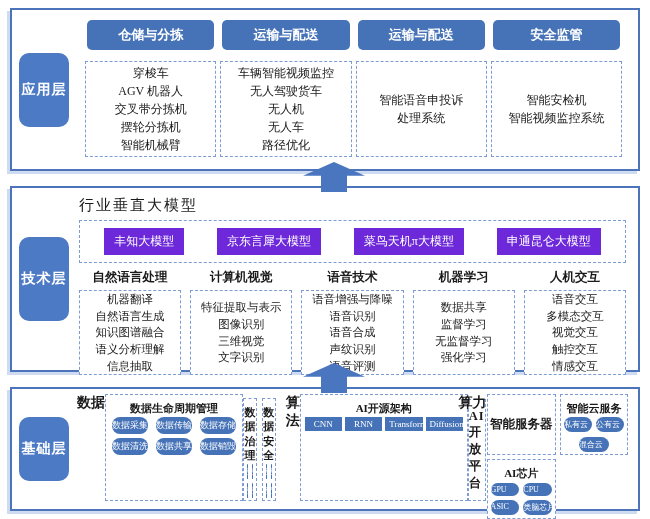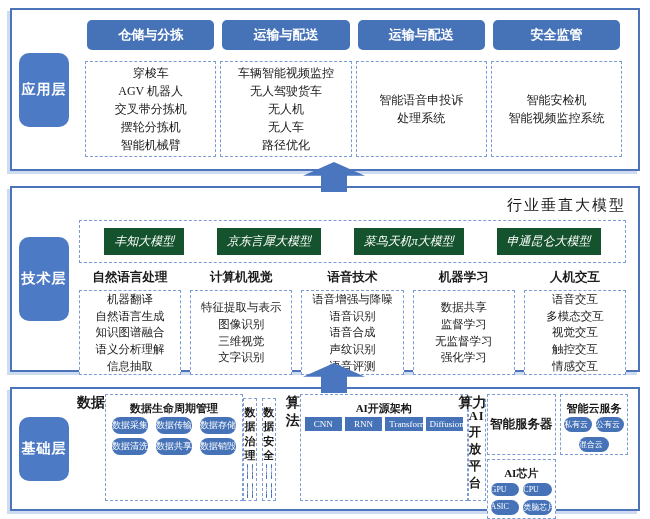--- a/index.html
+++ b/index.html
@@ -19,23 +19,23 @@
   .app-cols{flex:1;display:flex;gap:4px;padding:10px 16px 12px 8px;}
   .app-col{flex:1;display:flex;flex-direction:column;}
   .app-header{background:#4673b8;color:#fff;font-weight:bold;font-size:13px;text-align:center;
               border-radius:5px;padding:6px 0;margin:0 2px 11px 2px;}
   .dash{border:1.6px dashed #7d9cd4;background:#fff;}
   .app-box{flex:1;display:flex;flex-direction:column;justify-content:center;text-align:center;
            font-size:12px;line-height:1.5;}
 
   
   .tech-content{flex:1;display:flex;flex-direction:column;padding:6px 12px 10px 2px;}
-  .tech-title{text-align:right;font-size:15px;letter-spacing:2px;margin:2px 0 5px 0;}
+  .tech-title{text-align:left;font-size:15px;letter-spacing:2px;margin:2px 0 5px 0;}
   .models-box{display:flex;justify-content:space-around;align-items:center;padding:7px 8px;margin-bottom:5px;}
-  .model-chip{background:#14532d;color:#fff;font-size:12px;padding:5px 10px;white-space:nowrap;font-style:italic;}
+  .model-chip{background:#6d28d9;color:#fff;font-size:12px;padding:5px 10px;white-space:nowrap;}
   .tech-cols{flex:1;display:flex;gap:9px;margin-top:1px;}
   .tech-col{flex:1;display:flex;flex-direction:column;min-width:0;}
   .tech-col-header{text-align:center;font-weight:bold;font-size:12.5px;margin-bottom:4px;}
   .tech-box{flex:1;display:flex;flex-direction:column;justify-content:center;text-align:center;
             font-size:11.5px;line-height:1.45;}
 
   
   .base-content{flex:1;display:flex;gap:10px;padding:5px 10px 8px 0;min-width:0;}
   .base-sec{display:flex;flex-direction:row;min-width:0;}
   .sec-data{flex:1.22;} .sec-algo{flex:1;} .sec-comp{flex:1.04;}

